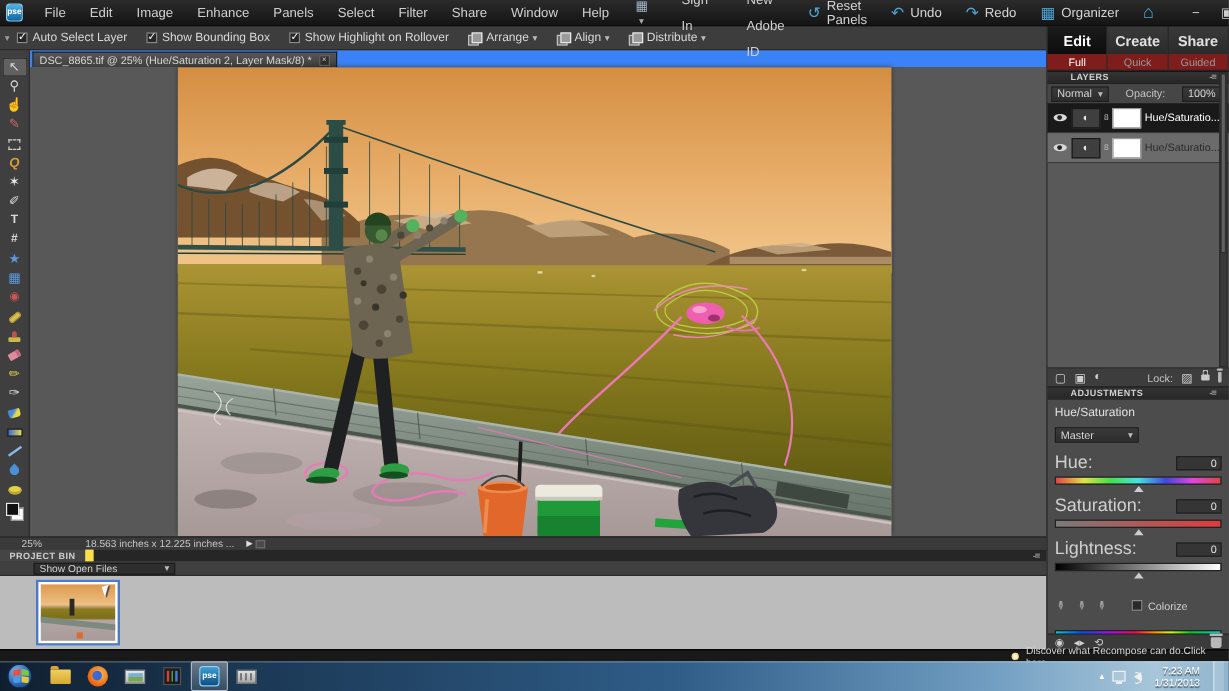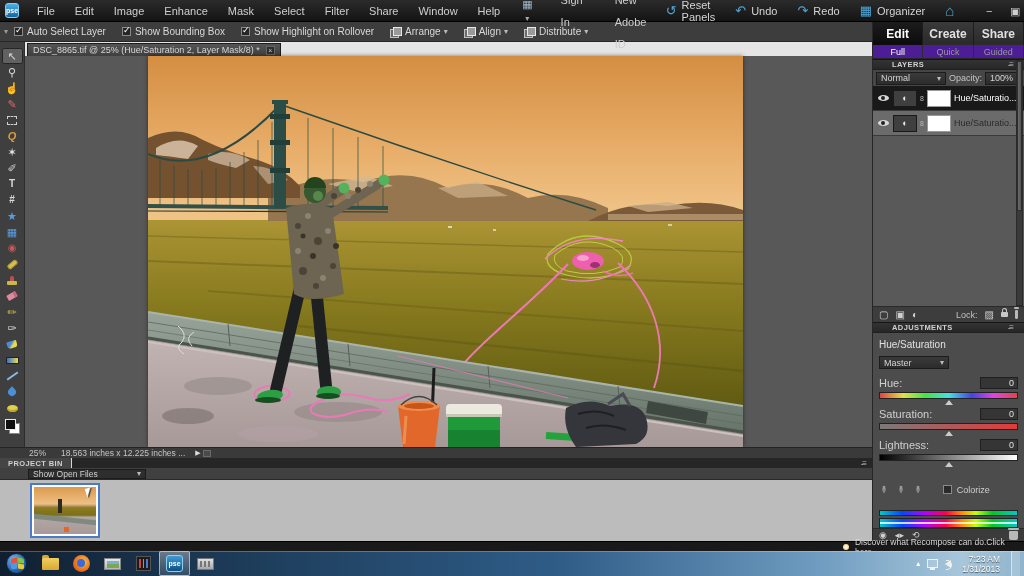--- a/index.html
+++ b/index.html
@@ -25,21 +25,21 @@
   .opt-flyout { color:#9a9a9a; font-size:8px; padding:0 6px 0 4px; }
   .chk { width:9px; height:9px; background:#262626; border:1px solid #8a8a8a; margin-right:4px; position:relative; flex:none; }
   .chk::after { content:"✓"; position:absolute; left:0px; top:-3px; font-size:9px; color:#fff; }
   .opt-group { display:flex; align-items:center; margin-right:16px; }
   .opt-ic { width:11px; height:10px; position:relative; margin-right:4px; }
   .opt-ic::before { content:""; position:absolute; left:0; top:2px; width:7px; height:7px; border:1px solid #bfbfbf; background:#6a6a6a; }
   .opt-ic::after { content:""; position:absolute; left:3px; top:0; width:7px; height:7px; border:1px solid #e8e8e8; background:#9a9a9a; }
   .dd { font-size:8px; color:#bbb; margin-left:3px; }
 
   
-  #tabbar { left:25px; top:42px; width:847px; height:14px; background:#e5e5e5; display:flex; align-items:flex-end; }
+  #tabbar { left:25px; top:42px; width:847px; height:14px; background:#3b82f6; display:flex; align-items:flex-end; }
   .doc-tab { margin-left:2px; height:13px; background:linear-gradient(#555,#3f3f3f); border:1px solid #1c1c1c; border-bottom:none; display:flex; align-items:center; padding:0 5px; gap:6px; }
   .doc-tab-title { font-size:9px; color:#d6d6d6; white-space:nowrap; }
   .tab-close { width:9px; height:9px; background:#2e2e2e; border:1px solid #666; color:#ccc; font-size:7px; line-height:7px; text-align:center; }
 
   
   #toolbar { left:0; top:42px; width:25px; height:405px; background:#3f3f3f; border-right:1px solid #2c2c2c; display:flex; flex-direction:column; align-items:center; padding-top:6px; }
   .tool { width:21px; height:16px; display:flex; align-items:center; justify-content:center; border-radius:2px; position:relative; flex:none; }
   .tool span.g { font-size:11px; color:#d8d8d8; line-height:1; }
   .tool.selected { background:#616161; box-shadow:inset 0 0 0 1px #262626; }
   .tool-eyedropper span.g { color:#d06a6a; }
@@ -62,52 +62,52 @@
   .sh-swatch { position:relative; width:15px; height:15px; }
   .sh-swatch::before { content:""; position:absolute; right:0; bottom:0; width:9px; height:9px; background:#fff; border:1px solid #888; }
   .sh-swatch::after { content:""; position:absolute; left:0; top:0; width:9px; height:9px; background:#101010; border:1px solid #e8e8e8; }
 
   
   #canvas-area { left:25px; top:56px; width:847px; height:391px; background:#585858; }
   #photo { left:123px; top:0; width:595px; height:391px; box-shadow:0 0 4px rgba(0,0,0,.5); }
 
   
   #statusstrip { left:0; top:447px; width:872px; height:11px; background:#3a3a3a; border-top:1px solid #242424; display:flex; align-items:center; font-size:8.5px; color:#c4c4c4; }
-  #statusstrip .z { margin-left:29px; }
-  #statusstrip .d { margin-left:15px; }
+  #statusstrip .z { margin-left:18px; }
+  #statusstrip .d { margin-left:36px; }
   #statusstrip .arr { margin-left:10px; color:#ddd; font-size:7px; }
   #statusstrip .hbx { width:8px; height:7px; border:1px solid #6a6a6a; background:#4a4a4a; margin-left:2px; }
 
   
   #bin-header { left:0; top:458px; width:872px; height:10px; background:#262626; display:flex; align-items:center; }
-  .bin-tab { background:#454545; height:10px; display:flex; align-items:center; padding:0 8px; border-right:1px solid #fde047; }
+  .bin-tab { background:#454545; height:10px; display:flex; align-items:center; padding:0 8px; border-right:7px solid #fde047; }
   .bin-tab span { font-size:7.5px; font-weight:bold; color:#cfcfcf; letter-spacing:.4px; }
   .panel-collapse { margin-left:auto; margin-right:6px; color:#bdbdbd; font-size:8px; letter-spacing:-1px; }
   #bin-toolbar { left:0; top:468px; width:872px; height:12px; background:#404040; border-bottom:1px solid #2a2a2a; display:flex; align-items:center; }
   .bin-dd { margin-left:28px; width:118px; height:10px; background:#2e2e2e; border:1px solid #1c1c1c; display:flex; align-items:center; justify-content:space-between; padding:0 4px; font-size:8.5px; color:#cfcfcf; }
   #bin-area { left:0; top:480px; width:872px; height:61px; background:#bcbcbc; }
   .bin-thumb { left:30px; top:3px; width:70px; height:55px; background:#fff; border:2px solid #4a7ac8; padding:2px; }
   .mini { width:100%; height:100%; position:relative; overflow:hidden;
     background:linear-gradient(180deg,#dc9a4e 0%,#eec084 36%,#b99a68 40%,#8d7c20 44%,#7c6f1a 60%,#b3a6a4 64%,#a89a98 100%); }
   .mini-beam { position:absolute; left:-4px; top:30px; width:110%; height:5px; background:#7e8a80; transform:rotate(6deg); }
   .mini-fig { position:absolute; left:24px; top:12px; width:4px; height:14px; background:#2a2a22; }
   .mini-bucket { position:absolute; left:30px; bottom:2px; width:5px; height:5px; background:#e2672b; }
   .cursor-arrow { left:86px; top:8px; width:0; height:0; border-left:6px solid #fff; border-bottom:9px solid transparent; filter:drop-shadow(1px 1px 0 #333); transform:rotate(-18deg); }
 
   
   #rightpanel { left:872px; top:22px; width:152px; height:519px; background:#4c4c4c; border-left:1px solid #262626; }
   .rp-tabs { display:flex; height:23px; }
   .rp-tab { flex:1; display:flex; align-items:center; justify-content:center; font-size:12px; font-weight:bold; color:#e0e0e0; background:linear-gradient(#3a3a3a,#2a2a2a); border-right:1px solid #1c1c1c; }
   .rp-tab.active { background:linear-gradient(#1c1c1c,#0c0c0c); color:#fff; }
-  .rp-modes { display:flex; height:14px; background:#4c1d95; border-bottom:1px solid #262626; }
+  .rp-modes { display:flex; height:14px; background:#7f1d1d; border-bottom:1px solid #262626; }
   .rp-mode { flex:1; text-align:center; font-size:9px; color:#989898; line-height:14px; border-right:1px solid #2c2c2c; }
   .rp-mode.active { color:#fff; }
   .panel-header { height:11px; background:linear-gradient(#333,#272727); border-top:1px solid #151515; border-bottom:1px solid #1f1f1f; display:flex; align-items:center; padding:0 5px; }
   .panel-header b { font-size:7.5px; color:#d0d0d0; letter-spacing:.4px;padding-left:14px; }
-  .blend-row { height:16px; display:flex; align-items:center; padding:1px 3px; gap:3px; background:#464646; }
+  .blend-row { height:16px; display:flex; align-items:center; padding:1px 3px; gap:14px; background:#464646; }
   .sel { height:13px; background:linear-gradient(#3a3a3a,#2c2c2c); border:1px solid #1c1c1c; display:flex; align-items:center; justify-content:space-between; padding:0 4px; font-size:9px; color:#d4d4d4; }
   .sel-blend { width:76px; }
   .opac-lbl { font-size:9px; color:#c4c4c4; }
   .sel-opac { width:36px; }
 
   .layer-row { height:25px; display:flex; align-items:center; gap:3px; padding:0 3px; border-bottom:1px solid #3a3a3a; background:#6b6b6b; }
   .layer-row.selected { background:#191919; }
   .layer-row.selected .lname { color:#fff; }
   .lname { font-size:9px; color:#2a2a2a; white-space:nowrap; overflow:hidden; }
   .eyebox { width:14px; display:flex; justify-content:center; flex:none; }
@@ -125,21 +125,21 @@
   .vthumb { position:absolute; left:0; right:0; top:0; height:150px; background:linear-gradient(90deg,#6a6a6a,#555); border:1px solid #2e2e2e; }
   .layers-icons { height:16px; background:#3d3d3d; border-top:1px solid #2a2a2a; display:flex; align-items:center; gap:7px; padding:0 6px; font-size:10px; color:#cfcfcf; }
   .lock-lbl { font-size:9px; color:#c0c0c0; margin-left:6px;padding-left:25px; }
   .trash { width:9px; height:9px; background:#b8b8b8; border-radius:1px 1px 2px 2px; position:relative; margin-left:auto; }
   .trash::before { content:""; position:absolute; top:-3px; left:-1px; right:-1px; height:2px; background:#b8b8b8; border-radius:1px; }
 
   .adj-body { padding:3px 6px 0 6px; }
   .adj-sub { font-size:10px; color:#e0e0e0; margin:3px 0 6px 0; }
   .sel-master { width:70px; margin-bottom:8px; }
   .slider-row { display:flex; align-items:center; justify-content:space-between; margin-top:3px; }
-  .slider-lbl { font-size:11px; color:#cfcfcf; }
+  .slider-lbl { font-size:15px; color:#cfcfcf; }
   .valbox { width:38px; height:12px; background:#353535; border:1px solid #1f1f1f; color:#e0e0e0; font-size:9px; text-align:right; padding:0 3px; line-height:11px; }
   .gbar { height:7px; border:1px solid #222; margin-top:3px; }
   .bar-hue { background:linear-gradient(90deg,#e24444,#e2e244 17%,#44e244 33%,#44e2e2 50%,#4444e2 67%,#e244e2 83%,#e24444); }
   .bar-sat { background:linear-gradient(90deg,#7a7a7a,#e23a3a); }
   .bar-light { background:linear-gradient(90deg,#000,#fff); }
   .tri { width:0; height:0; border-left:4px solid transparent; border-right:4px solid transparent; border-bottom:5px solid #ccc; margin:1px auto 0 auto; }
   .dropper-row { display:flex; align-items:center; gap:8px; margin-top:16px; }
   .dropper { color:#9a9a9a; font-size:11px; transform:rotate(90deg); }
   .colorize-wrap { display:flex; align-items:center; margin-left:12px; }
   .chk2 { width:9px; height:9px; background:#2a2a2a; border:1px solid #8a8a8a; margin-right:5px; }
@@ -192,21 +192,21 @@
 <body>
 
 <div id="stage">
 
   <div id="menubar" class="abs">
     <div class="pse-logo">pse</div>
     <span class="menu-item">File</span>
     <span class="menu-item">Edit</span>
     <span class="menu-item">Image</span>
     <span class="menu-item">Enhance</span>
-    <span class="menu-item">Mask</span>
+    <span class="menu-item">Panels</span>
     <span class="menu-item">Select</span>
     <span class="menu-item">Filter</span>
     <span class="menu-item">Share</span>
     <span class="menu-item">Window</span>
     <span class="menu-item">Help</span>
     <span class="layout-btn"><span>▦</span> <span class="dd">▾</span></span>
     <span class="mb-sep"></span>
     <span class="menu-item">Sign In</span>
     <span class="mb-sep"></span>
     <span class="menu-item">Create New Adobe ID</span>

